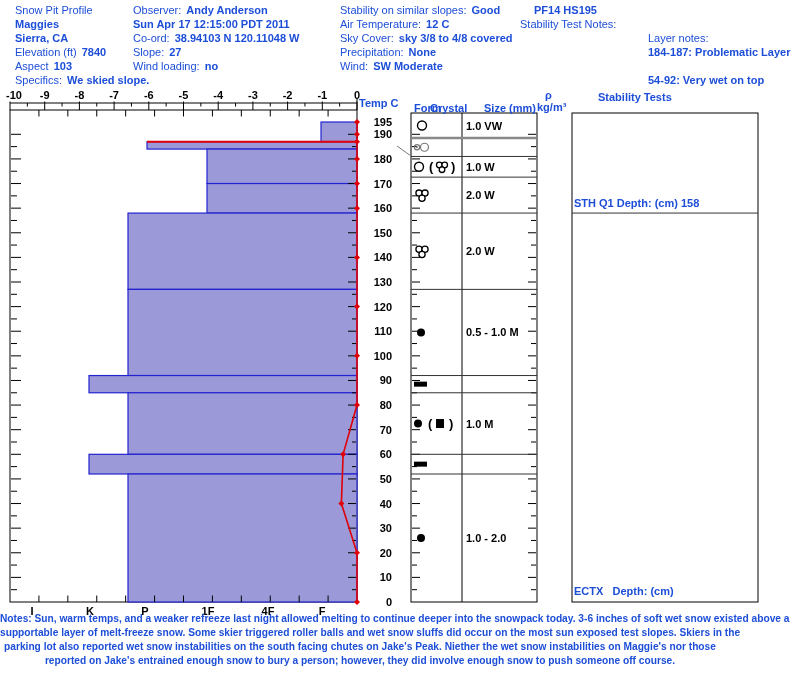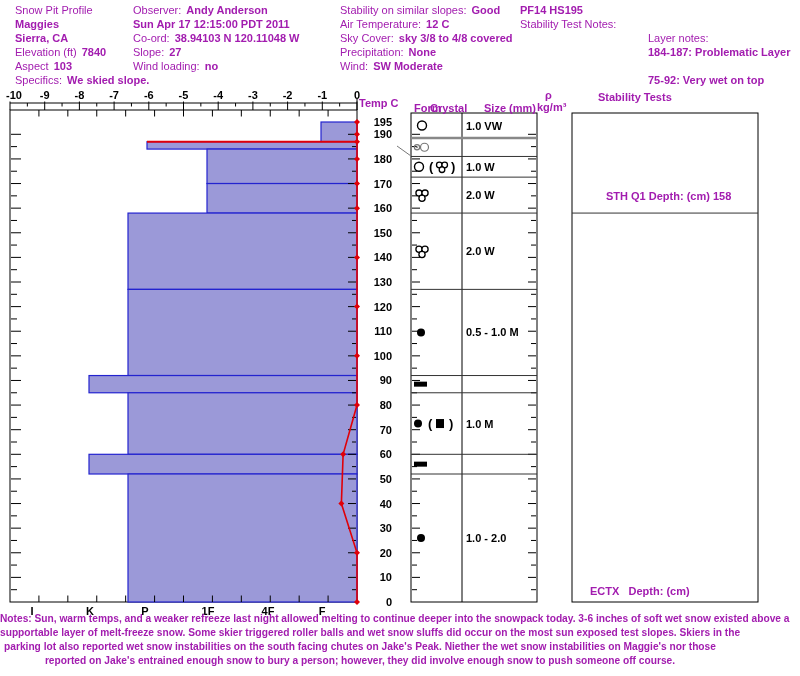--- a/index.html
+++ b/index.html
@@ -1,38 +1,38 @@
 <!DOCTYPE html>
 <html><head>
 <meta charset="utf-8">
 <style>
   html,body{margin:0;padding:0;background:#fff;}
   .page{position:relative;width:800px;height:676px;background:#fff;
-        font-family:"Liberation Sans",sans-serif;color:#a21caf;overflow:hidden;}
+        font-family:"Liberation Sans",sans-serif;color:#1d4ed8;overflow:hidden;}
   .hcol{position:absolute;top:3px;font-size:11px;line-height:14px;white-space:pre;}
   .hrow{height:14px;}
   .hlabel{font-weight:normal;}
   .hvalue{font-weight:bold;margin-left:5px;}
   .chart-label{position:absolute;font-size:11px;font-weight:bold;white-space:pre;}
   svg.chart{position:absolute;left:0;top:0;}
   .notes{position:absolute;left:0;top:612px;width:720px;text-align:center;
          font-size:10.2px;font-weight:bold;line-height:14px;}
   .notes div{white-space:nowrap;}
 </style>
 </head>
 <body>
 
 <div class="page">
 
   <div id="header">
       <div class="hcol" style="left: 15px;"><div class="hrow"><span class="hlabel">Snow Pit Profile</span></div><div class="hrow"><span class="hvalue" style="margin-left: 0px;">Maggies</span></div><div class="hrow"><span class="hvalue" style="margin-left: 0px;">Sierra, CA</span></div><div class="hrow"><span class="hlabel">Elevation (ft)</span><span class="hvalue">7840</span></div><div class="hrow"><span class="hlabel">Aspect</span><span class="hvalue">103</span></div><div class="hrow"><span class="hlabel">Specifics:</span><span class="hvalue">We skied slope.</span></div></div>
       <div class="hcol" style="left: 133px;"><div class="hrow"><span class="hlabel">Observer:</span><span class="hvalue">Andy Anderson</span></div><div class="hrow"><span class="hvalue" style="margin-left: 0px;">Sun Apr 17 12:15:00 PDT 2011</span></div><div class="hrow"><span class="hlabel">Co-ord:</span><span class="hvalue">38.94103 N 120.11048 W</span></div><div class="hrow"><span class="hlabel">Slope:</span><span class="hvalue">27</span></div><div class="hrow"><span class="hlabel">Wind loading:</span><span class="hvalue">no</span></div></div>
       <div class="hcol" style="left: 340px;"><div class="hrow"><span class="hlabel">Stability on similar slopes:</span><span class="hvalue">Good</span></div><div class="hrow"><span class="hlabel">Air Temperature:</span><span class="hvalue">12 C</span></div><div class="hrow"><span class="hlabel">Sky Cover:</span><span class="hvalue">sky 3/8 to 4/8 covered</span></div><div class="hrow"><span class="hlabel">Precipitation:</span><span class="hvalue">None</span></div><div class="hrow"><span class="hlabel">Wind:</span><span class="hvalue">SW Moderate</span></div></div>
-      <div class="hcol" style="left: 520px;"><div class="hrow"><span class="hvalue" style="margin-left: 0px;">PF14 HS195</span></div><div class="hrow"><span class="hlabel">Stability Test Notes:</span></div></div>
-      <div class="hcol" style="left: 648px; margin-top: 28px;"><div class="hrow"><span class="hlabel">Layer notes:</span></div><div class="hrow"><span class="hvalue" style="margin-left: 0px;">184-187: Problematic Layer</span></div><div class="hrow"></div><div class="hrow"><span class="hvalue" style="margin-left: 0px;">75-92: Very wet on top</span></div></div>
+      <div class="hcol" style="left: 520px;"><div class="hrow"><span class="hvalue" style="margin-left: 14px;">PF14 HS195</span></div><div class="hrow"><span class="hlabel">Stability Test Notes:</span></div></div>
+      <div class="hcol" style="left: 648px; margin-top: 28px;"><div class="hrow"><span class="hlabel">Layer notes:</span></div><div class="hrow"><span class="hvalue" style="margin-left: 0px;">184-187: Problematic Layer</span></div><div class="hrow"></div><div class="hrow"><span class="hvalue" style="margin-left: 0px;">54-92: Very wet on top</span></div></div>
     </div>
 
   <svg class="chart" id="chart" width="800" height="676" viewBox="0 0 800 676">
       <line x1="10" y1="103" x2="357" y2="103" stroke="#000"></line>
       <line x1="10" y1="101.5" x2="10" y2="110" stroke="#000"></line>
       <text x="14" y="99" font-size="11" font-weight="bold" font-family="&quot;Liberation Sans&quot;,sans-serif" fill="#000" text-anchor="middle">-10</text>
       <line x1="27.35" y1="103" x2="27.35" y2="106.5" stroke="#000"></line>
       <line x1="44.69999999999999" y1="101.5" x2="44.69999999999999" y2="110" stroke="#000"></line>
       <text x="44.69999999999999" y="99" font-size="11" font-weight="bold" font-family="&quot;Liberation Sans&quot;,sans-serif" fill="#000" text-anchor="middle">-9</text>
       <line x1="62.04999999999999" y1="103" x2="62.04999999999999" y2="106.5" stroke="#000"></line>
@@ -338,22 +338,22 @@
       <line x1="572" y1="213.07692307692304" x2="758" y2="213.07692307692304" stroke="#333"></line>
     </svg>
 
   <div class="chart-label" style="left:359px;top:97px;">Temp C</div>
   <div class="chart-label" style="left:430px;top:102px;">Crystal</div>
   <div class="chart-label" style="left:414px;top:102px;">Form</div>
   <div class="chart-label" style="left:484px;top:102px;">Size (mm)</div>
   <div class="chart-label" style="left:545px;top:89px;">ρ</div>
   <div class="chart-label" style="left:537px;top:101px;">kg/m³</div>
   <div class="chart-label" style="left:598px;top:91px;">Stability Tests</div>
-  <div class="chart-label" style="left:574px;top:190px;margin-left:32px;">STH Q1 Depth: (cm) 158</div>
-  <div class="chart-label" style="left:574px;top:585px;padding-left:16px;">ECTX   Depth: (cm)</div>
+  <div class="chart-label" style="left:574px;top:197px;">STH Q1 Depth: (cm) 158</div>
+  <div class="chart-label" style="left:574px;top:585px;">ECTX   Depth: (cm)</div>
 
   <div class="notes">
     <div>Notes:  Sun, warm temps, and a weaker refreeze last night allowed melting to continue deeper into the snowpack today. 3-6 inches of soft wet snow existed above a</div>
     <div>supportable layer of melt-freeze snow. Some skier triggered roller balls and wet snow sluffs did occur on the most sun exposed test slopes. Skiers in the</div>
     <div>parking lot also reported wet snow instabilities on the south facing chutes on Jake's Peak. Niether the wet snow instabilities on Maggie's nor those</div>
     <div>reported on Jake's entrained enough snow to bury a person; however, they did involve enough snow to push someone off course.</div>
   </div>
 </div>
 
 </body></html>

